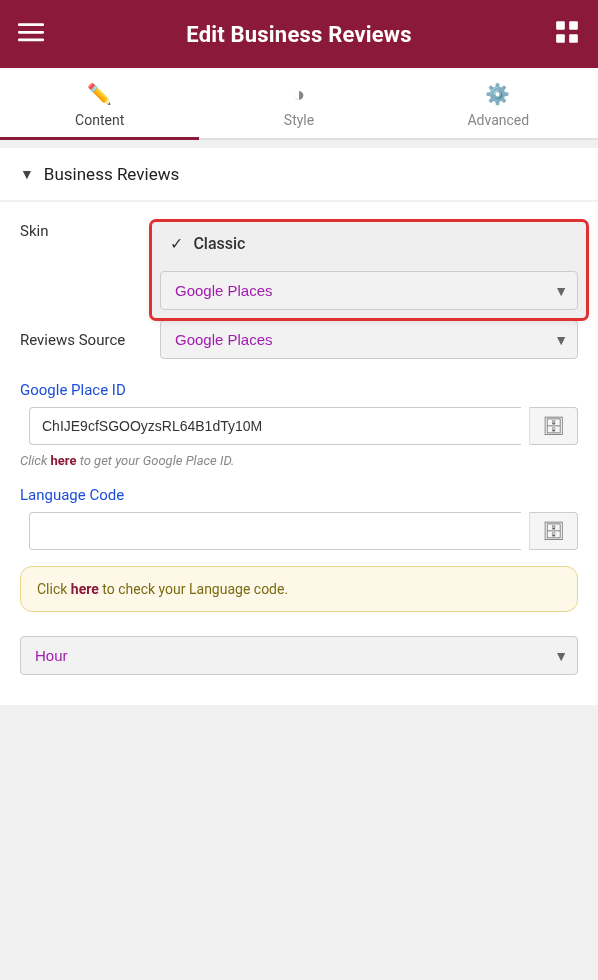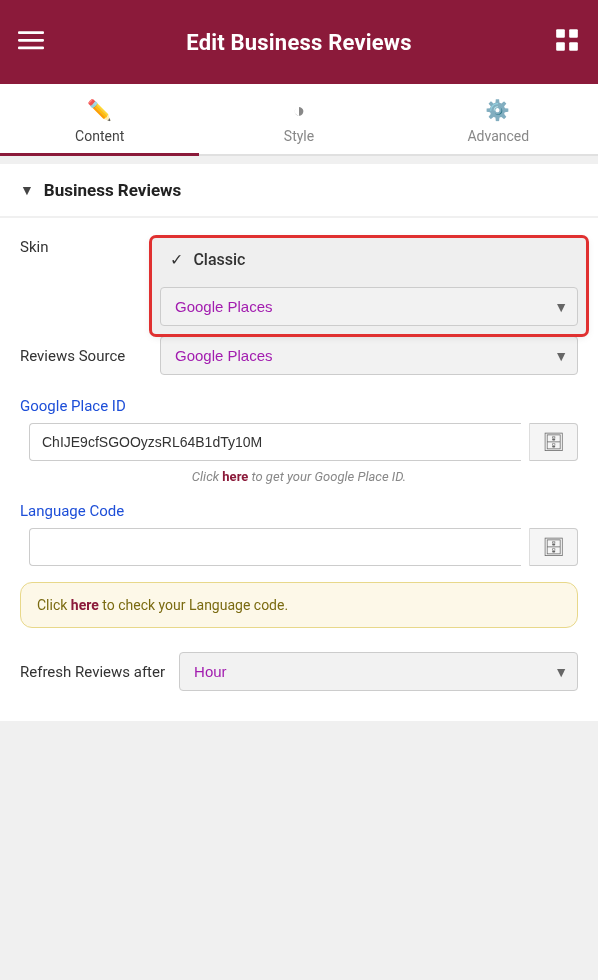--- a/index.html
+++ b/index.html
@@ -11,21 +11,21 @@
       overflow-x: hidden;
     }
 
     
     .header {
       background: #8b1a3a;
       display: flex;
       align-items: center;
       justify-content: space-between;
       padding: 0 18px;
-      height: 84px;
+      height: 68px;
     }
     .header-title {
       color: #fff;
       font-size: 22px;
       font-weight: 700;
       letter-spacing: 0.2px;
     }
     .hamburger-icon, .grid-icon {
       color: #fff;
       cursor: pointer;
@@ -77,21 +77,21 @@
     .section-header {
       background: #fff;
       padding: 16px 20px;
       margin-top: 8px;
       display: flex;
       align-items: center;
       gap: 10px;
     }
     .section-title {
       font-size: 17px;
-      font-weight: 700;
+      font-weight: 400;
       color: #222;
     }
     .chevron-down-icon {
       font-size: 14px;
       color: #444;
     }
 
     
     .form-area {
       background: #fff;
@@ -218,21 +218,20 @@
       font-size: 18px;
     }
 
     
     .helper-text {
       font-size: 13px;
       color: #888;
       font-style: italic;
       margin-top: 8px;
       margin-bottom: 18px;
-      text-align: center;
     }
     .helper-link {
       color: #8b1a3a;
       font-weight: 700;
       font-style: normal;
       text-decoration: none;
       cursor: pointer;
     }
 
     
@@ -362,21 +361,20 @@
         <span>🗄</span>
       </button>
     </div>
   </div>
 
   <div class="notice-box">
     <span>Click </span><a class="notice-link">here</a><span> to check your Language code.</span>
   </div>
 
   <div class="refresh-row">
-    <span class="refresh-label">Refresh Reviews after</span>
     <div class="select-wrapper">
       <select>
         <option>Hour</option>
         <option>Day</option>
         <option>Week</option>
         <option>Month</option>
       </select>
       <span class="select-arrow">▼</span>
     </div>
   </div>

